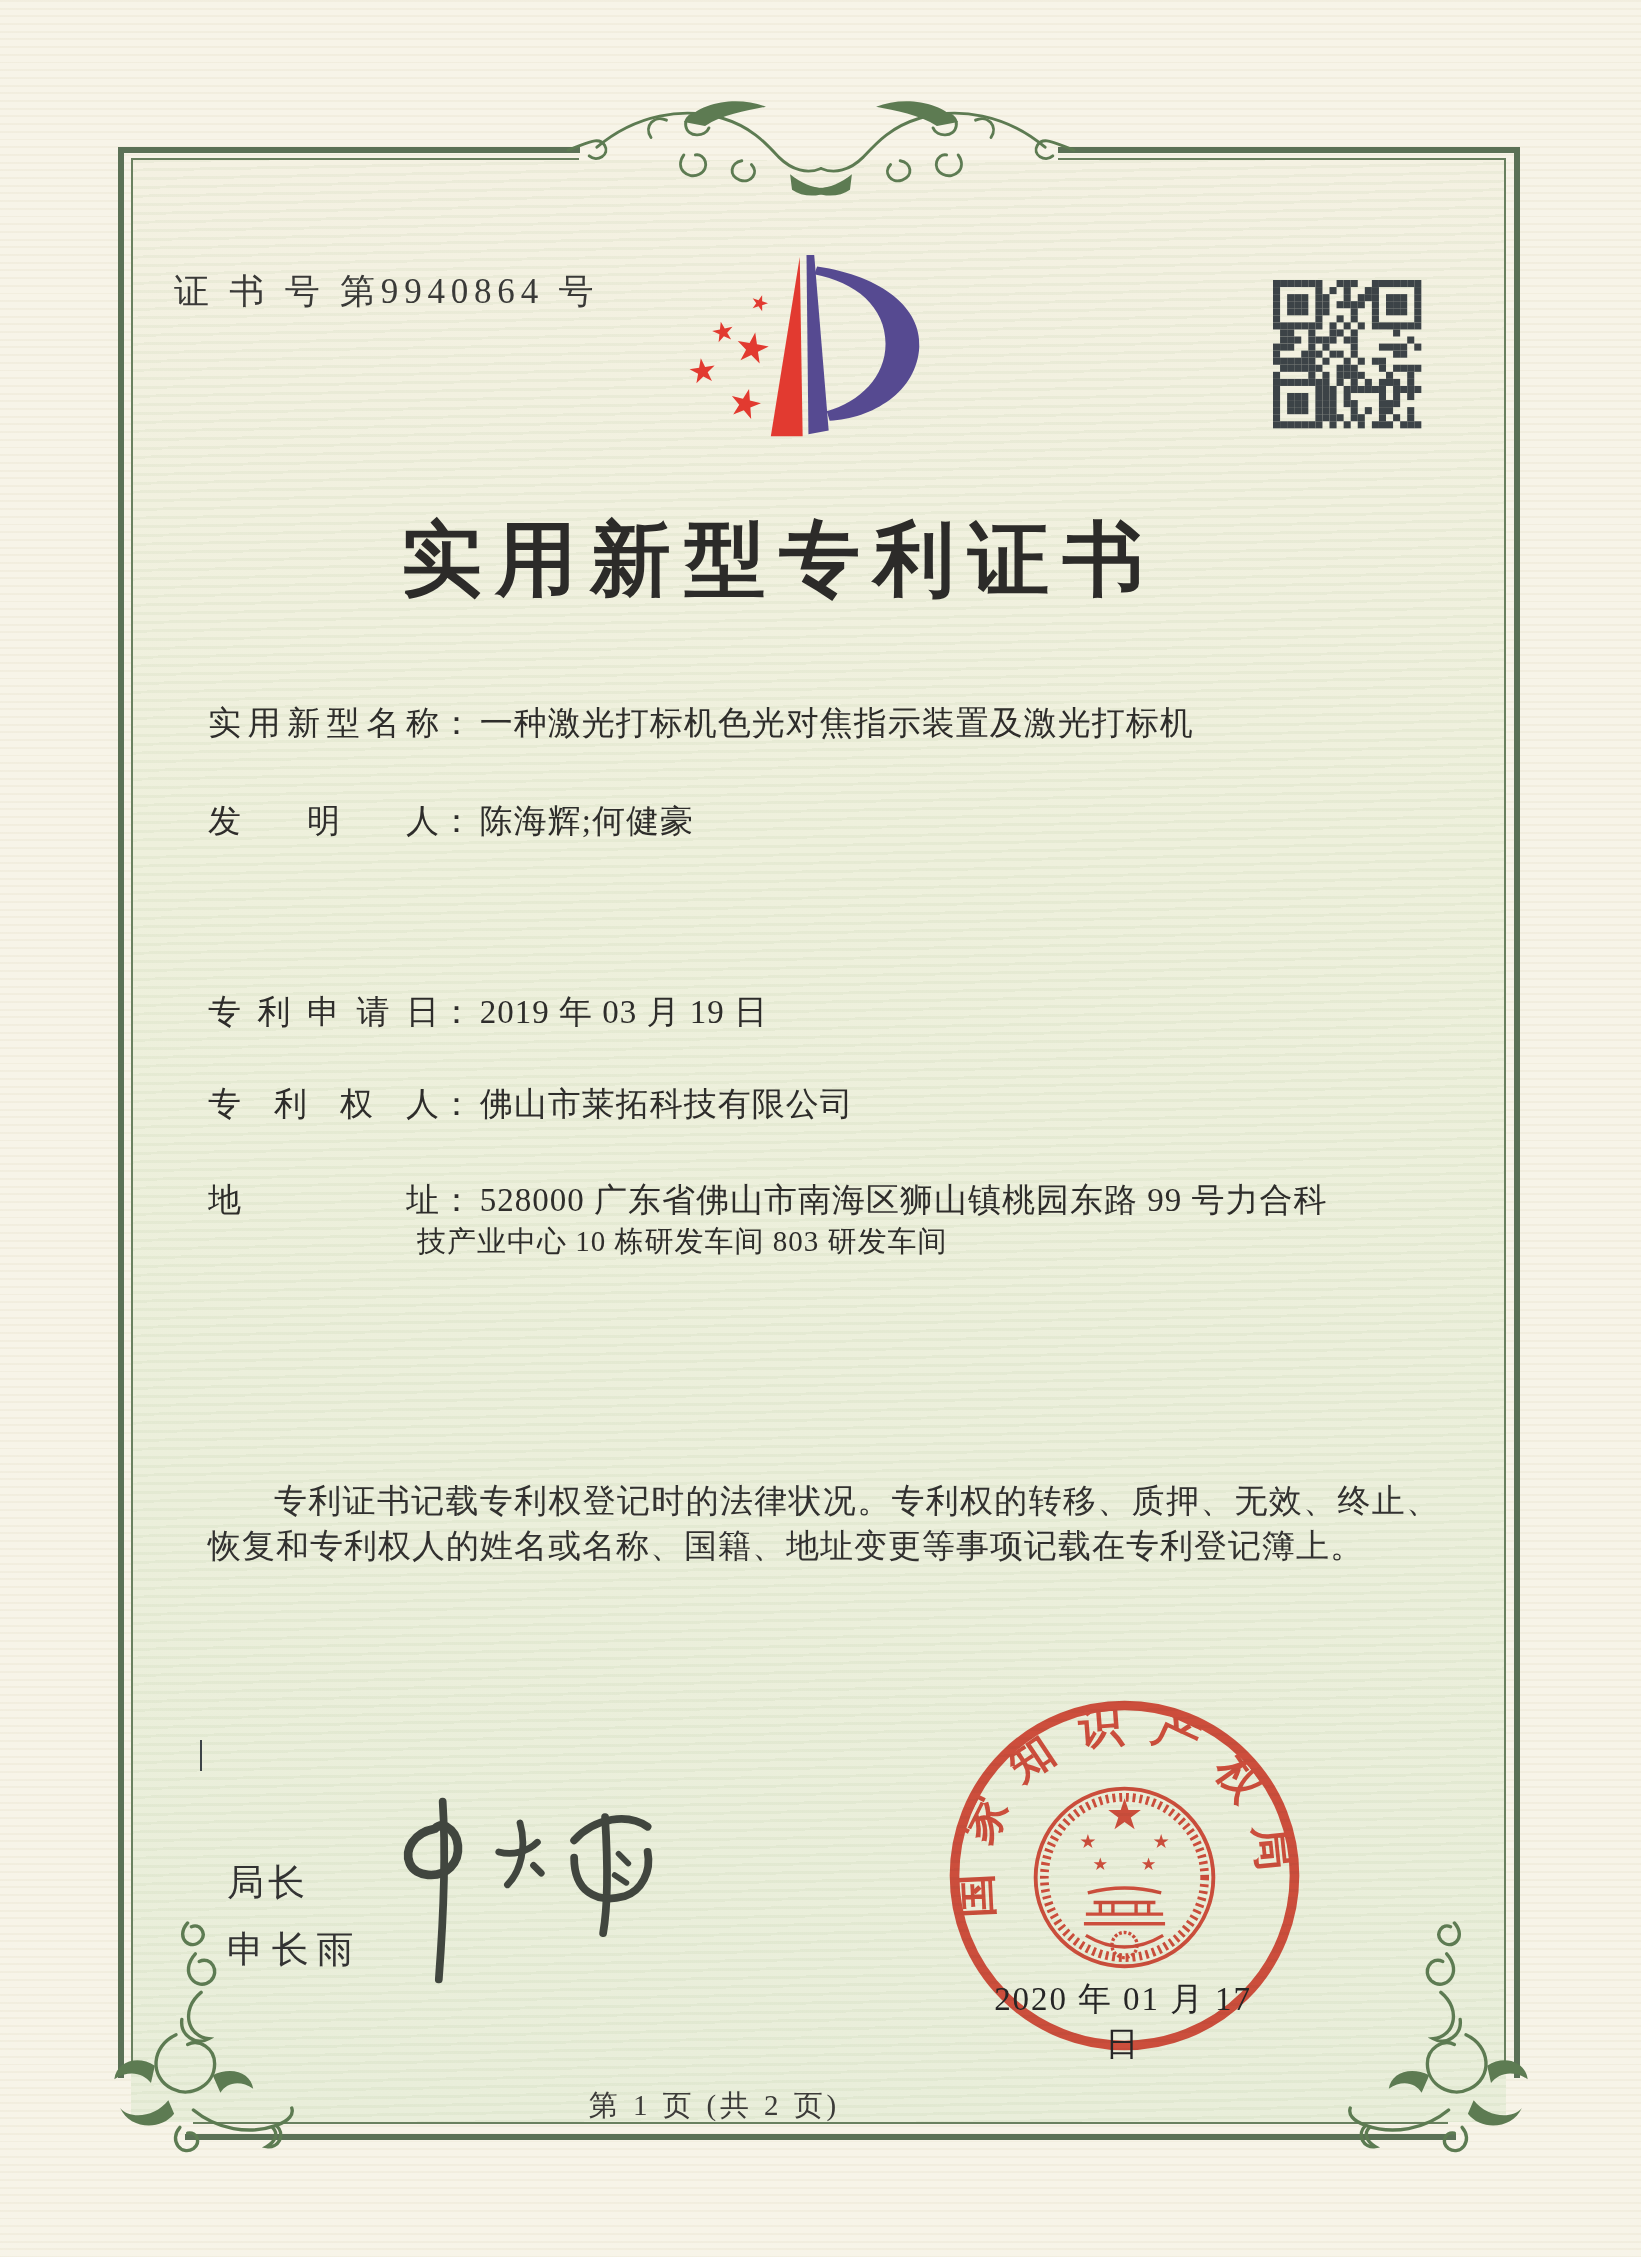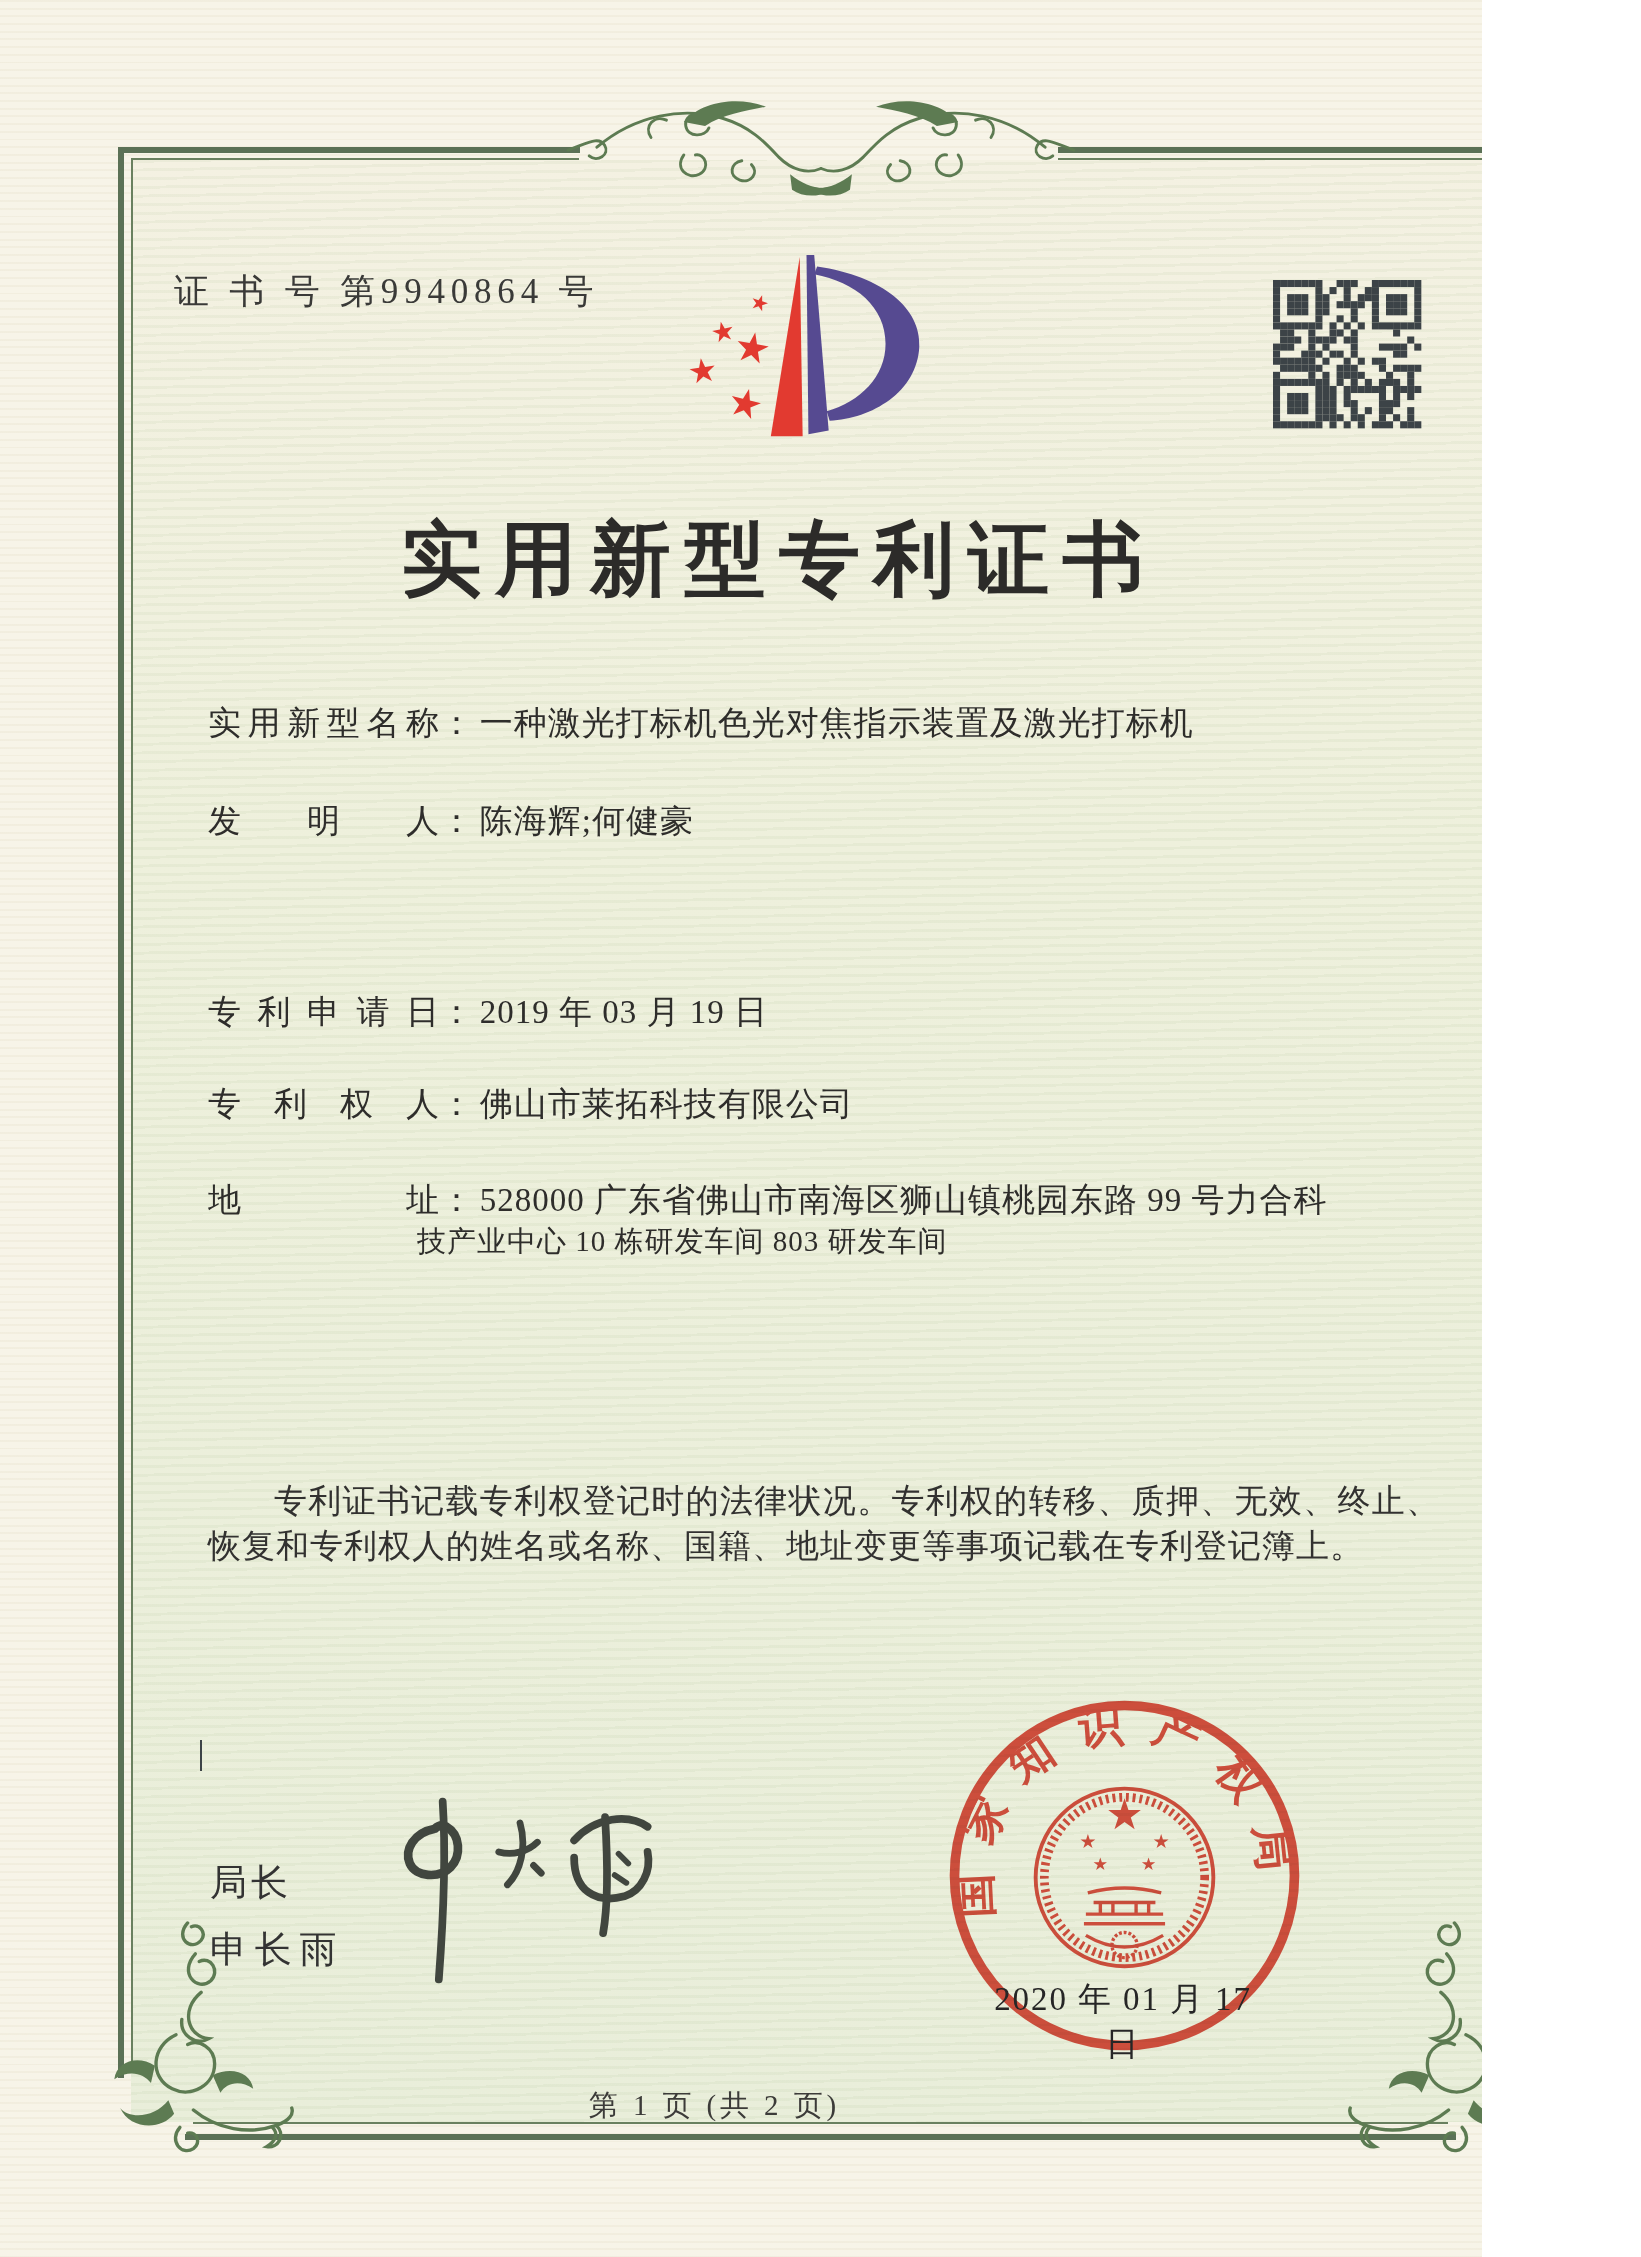--- a/index.html
+++ b/index.html
@@ -1,16 +1,16 @@
 <!DOCTYPE html>
 <html><head>
 <meta charset="utf-8">
 <style>
   html,body{margin:0;padding:0;}
-  .page{position:relative;width:1482px;height:2257px;overflow:hidden;
+  .page{position:relative;width:1641px;height:2257px;overflow:hidden;
     font-family:"Liberation Serif","DejaVu Serif",serif;color:#2e2d2b;
     background:
       repeating-linear-gradient(180deg, rgba(214,205,175,.16) 0 1.9px, rgba(255,255,255,0) 1.9px 7.7px),
       #f7f4e8;}
   
   .inner-area{position:absolute;left:131px;top:160px;width:1375px;height:1962px;
     background:
       repeating-linear-gradient(179deg, rgba(148,175,122,.09) 0 2.9px, rgba(255,255,255,0) 2.9px 8.7px),
       linear-gradient(180deg,#f4f1e2 0%,#eef0dc 35%,#e9eeda 100%);}
   .bline{position:absolute;background:#5b7156;}
@@ -20,21 +20,21 @@
   .title{position:absolute;left:0;top:506px;width:1558px;text-align:center;
     font-size:81px;font-weight:700;letter-spacing:13.5px;color:#2c2b29;}
   .frow{position:absolute;left:208px;font-size:33px;letter-spacing:1px;white-space:nowrap;}
   .flabel{display:inline-block;width:232px;text-align:justify;text-align-last:justify;vertical-align:bottom;}
   .fcolon{display:inline-block;margin-right:5.8px;}
   .addr2{position:absolute;left:417px;top:1222px;font-size:29px;letter-spacing:1px;}
   .grant-right{position:absolute;left:830px;top:0;font-size:33px;letter-spacing:2.9px;white-space:nowrap;}
   .para{position:absolute;left:208px;width:1232px;font-size:33px;line-height:45px;
     text-align:justify;text-indent:2em;letter-spacing:1px;color:#323130;}
   .p1{top:1344px;} .p2{top:1479px;}
-  .commissioner{position:absolute;left:210px;font-size:37px;letter-spacing:3.9px;color:#333;}
+  .commissioner{position:absolute;left:227px;font-size:37px;letter-spacing:3.9px;color:#333;}
   .ct{top:1858px;} .cn{top:1925px;letter-spacing:7.7px;}
   .pageno{position:absolute;left:0;top:2086px;width:1429px;text-align:center;
     font-size:29px;letter-spacing:3.9px;color:#3c3b39;}
   .backnote{position:absolute;left:0;top:2176px;width:1400px;text-align:center;
     font-size:32px;letter-spacing:8.7px;color:#3f3e3b;}
   
   .logo{position:absolute;left:686px;top:249px;width:241px;height:198px;}
   .logo svg{position:absolute;left:0;top:0;}
   .lstar{position:absolute;color:#e23a30;line-height:1;transform-origin:center;}
   

